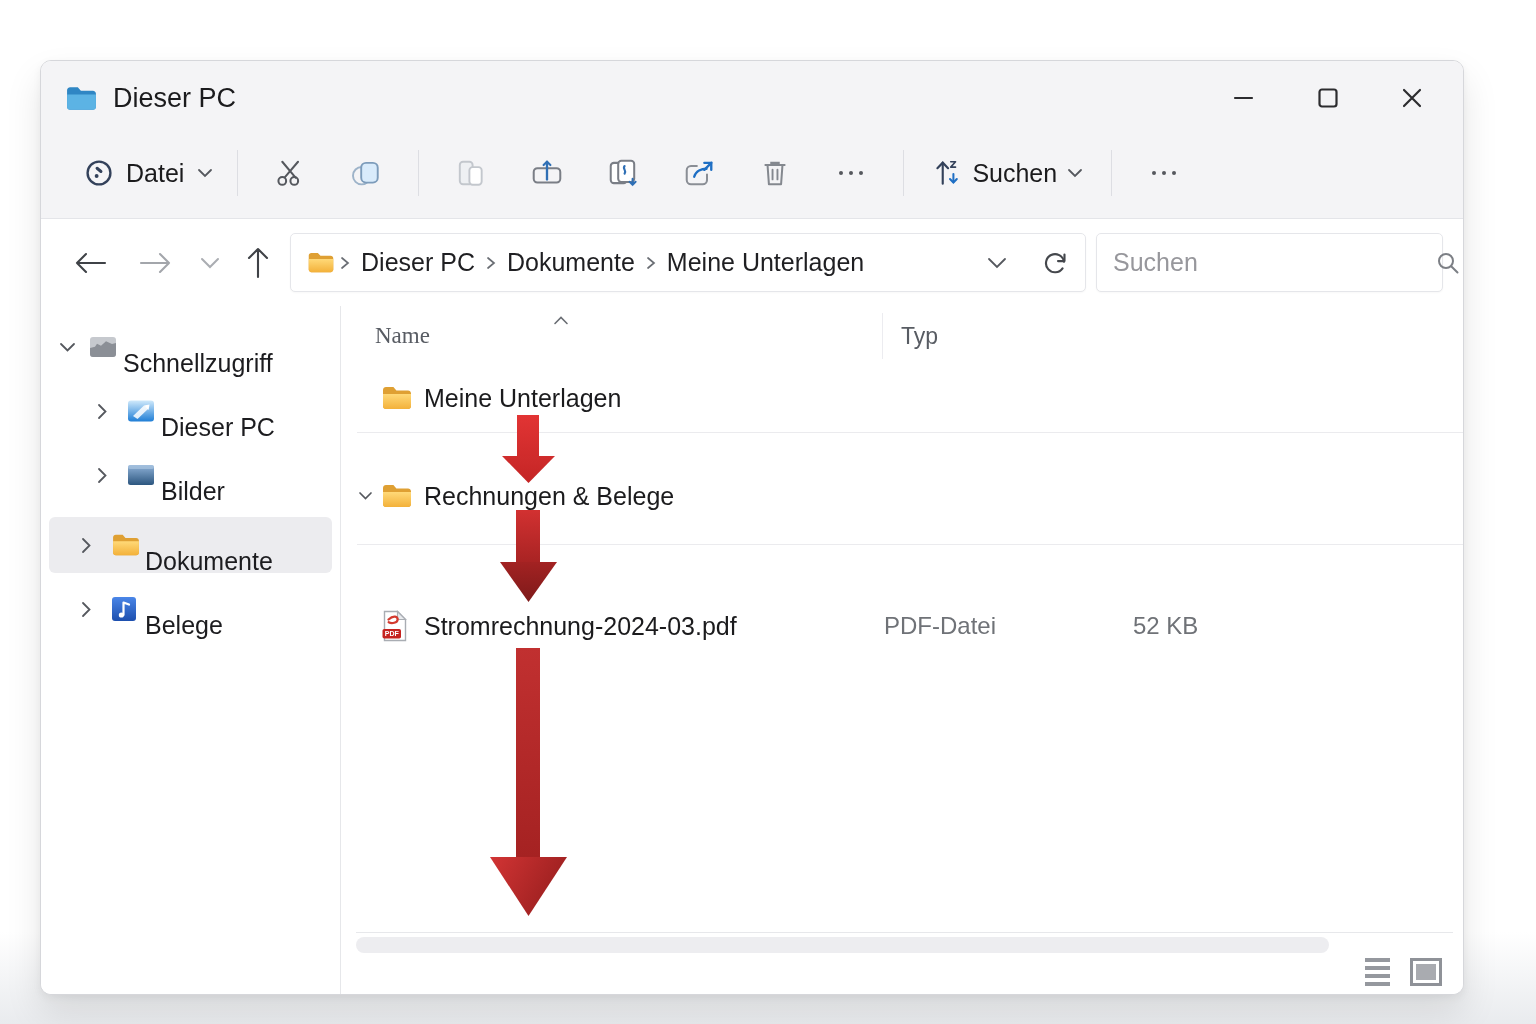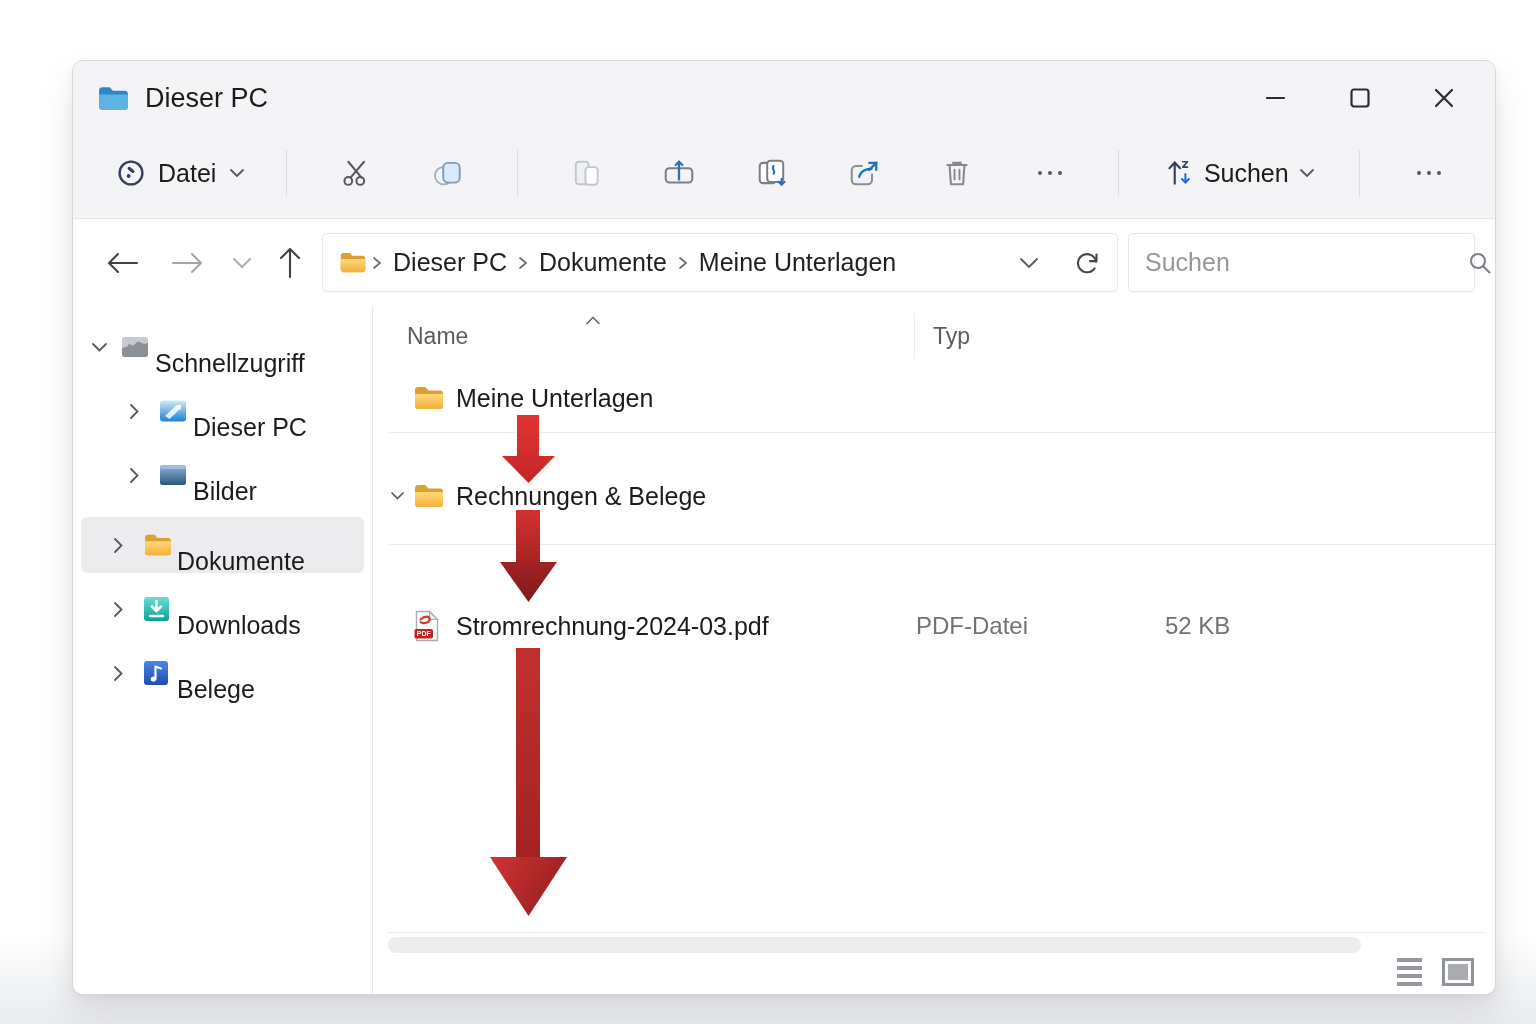--- a/index.html
+++ b/index.html
@@ -5,34 +5,34 @@
   * { margin:0; padding:0; box-sizing:border-box; }
   html,body { width:1536px; height:1024px; }
   body {
     font-family:"Liberation Sans", sans-serif;
     background:linear-gradient(#ffffff 0%, #ffffff 91%, #e9ebee 100%);
     position:relative; overflow:hidden; color:#1c1c1e; cursor:default;
   }
   svg { display:block; }
 
   .window {
-    position:absolute; left:72px; top:60px; width:1424px; height:935px;
+    position:absolute; left:40px; top:60px; width:1424px; height:935px;
     background:#fff; border:1px solid #d6d7db; border-radius:11px;
     box-shadow:0 18px 36px rgba(0,0,0,.10), 0 3px 8px rgba(0,0,0,.05);
     overflow:hidden;
   }
 
   
   .chrome { height:158px; background:#f4f4f6; border-bottom:1px solid #e4e5e9; }
   .titlebar { height:74px; display:flex; align-items:center; padding:0 22px 0 24px; }
   .titlebar .app-title { font-size:27px; color:#1b1b1d; margin-left:15px; }
   .win-controls { margin-left:auto; display:flex; align-items:center; gap:58px; padding-right:16px; }
   .win-btn { width:26px; height:26px; display:flex; align-items:center; justify-content:center; }
 
-  .toolbar { height:82px; display:flex; align-items:center; padding:0 28px 6px 34px;justify-content:space-between; }
+  .toolbar { height:82px; display:flex; align-items:center; padding:0 28px 6px 34px; }
   .tb-file { display:flex; align-items:center; gap:13px; padding:6px 10px; }
   .tb-file .lbl { font-size:25px; color:#1b1b1d; }
   .tb-sep { width:1px; height:46px; background:#dddee3; margin:0 14px; }
   .tb-btn { width:76px; height:58px; display:flex; align-items:center; justify-content:center; }
   .tb-sort { display:flex; align-items:center; gap:10px; padding:0 14px; }
   .tb-sort .lbl { font-size:25px; color:#1b1b1d; }
 
   
   .navbar { height:87px; background:#fff; display:flex; align-items:center; padding:0 20px 0 20px; }
   .nav-btn { width:44px; height:44px; display:flex; align-items:center; justify-content:center; }
@@ -65,21 +65,21 @@
   .side-row .lbl { font-size:25px; color:#1c1c1f; white-space:nowrap;margin-top:32px; }
   .lv0 { padding-left:10px; }
   .lv1 { padding-left:32px; }
   .lv2 { padding-left:48px; }
   .side-row.sel { margin-top:14px; }
   .side-row.mt6 { margin-top:6px; }
 
   .filepane { flex:1; position:relative; }
   .fgrid { display:grid; grid-template-columns:541px 247px 197px 1fr; align-items:center; }
   .fheader { height:48px; margin-top:6px; color:#585c63; font-size:23px; position:relative; }
-  .fheader .hname { padding-left:34px; }
+  .fheader .hname { padding-left:34px;font-family:Liberation Serif, serif; }
   .fheader .hcell { padding-left:18px; height:46px; display:flex; align-items:center; border-left:1px solid #ececf0; }
   .sort-caret { position:absolute; left:212px; top:4px; }
 
   .frow { height:56px; font-size:25px; color:#1b1b1d; }
   .frow .name { display:flex; align-items:center; padding-left:17px; }
   .frow .chevslot { width:23px; flex:none; }
   .frow .fic { width:32px; flex:none; margin-right:11px; }
   .frow .cell { padding-left:10px; font-size:24px; color:#6f7277; }
   .frow .cell.typ { padding-left:2px; }
   .frow .cell.size { padding-left:4px; }
@@ -426,36 +426,20 @@
         </span>
         <span class="ic">
           <svg width="30" height="24" viewBox="0 0 32 26">
             <path d="M2 5c0-1.7 1.3-3 3-3h7.4l3 3.4H27c1.7 0 3 1.3 3 3V21c0 1.7-1.3 3-3 3H5c-1.7 0-3-1.3-3-3V5z" fill="#dfa033"></path>
             <path d="M2 9h28v12c0 1.7-1.3 3-3 3H5c-1.7 0-3-1.3-3-3V9z" fill="url(#gFolder)"></path>
           </svg>
         </span>
         <span class="lbl">Dokumente</span>
       </div>
 
-      <div class="side-row lv1">
-        <span class="chev">
-          <svg width="11" height="17" viewBox="0 0 11 17">
-              <path d="M2 2l6.5 6.5L2 15" fill="none" stroke="#55585e" stroke-width="1.8" stroke-linecap="round"></path>
-            </svg>
-        </span>
-        <span class="ic">
-          <svg width="27" height="26" viewBox="0 0 27 26">
-            <rect x="1" y="1" width="25" height="24" rx="3" fill="url(#gTeal)"></rect>
-            <path d="M13.5 5v9" stroke="#fff" stroke-width="2.6" stroke-linecap="round"></path>
-            <path d="M9 10.5l4.5 4.5 4.5-4.5" fill="none" stroke="#fff" stroke-width="2.6" stroke-linecap="round" stroke-linejoin="round"></path>
-            <path d="M7 20h13" stroke="#fff" stroke-width="2.4" stroke-linecap="round"></path>
-          </svg>
-        </span>
-        <span class="lbl">Downloads</span>
-      </div>
 
       <div class="side-row lv1 mt6">
         <span class="chev">
           <svg width="11" height="17" viewBox="0 0 11 17">
               <path d="M2 2l6.5 6.5L2 15" fill="none" stroke="#55585e" stroke-width="1.8" stroke-linecap="round"></path>
             </svg>
         </span>
         <span class="ic">
           <svg width="26" height="26" viewBox="0 0 26 26">
             <rect x="1" y="1" width="24" height="24" rx="3" fill="url(#gMusic)"></rect>

